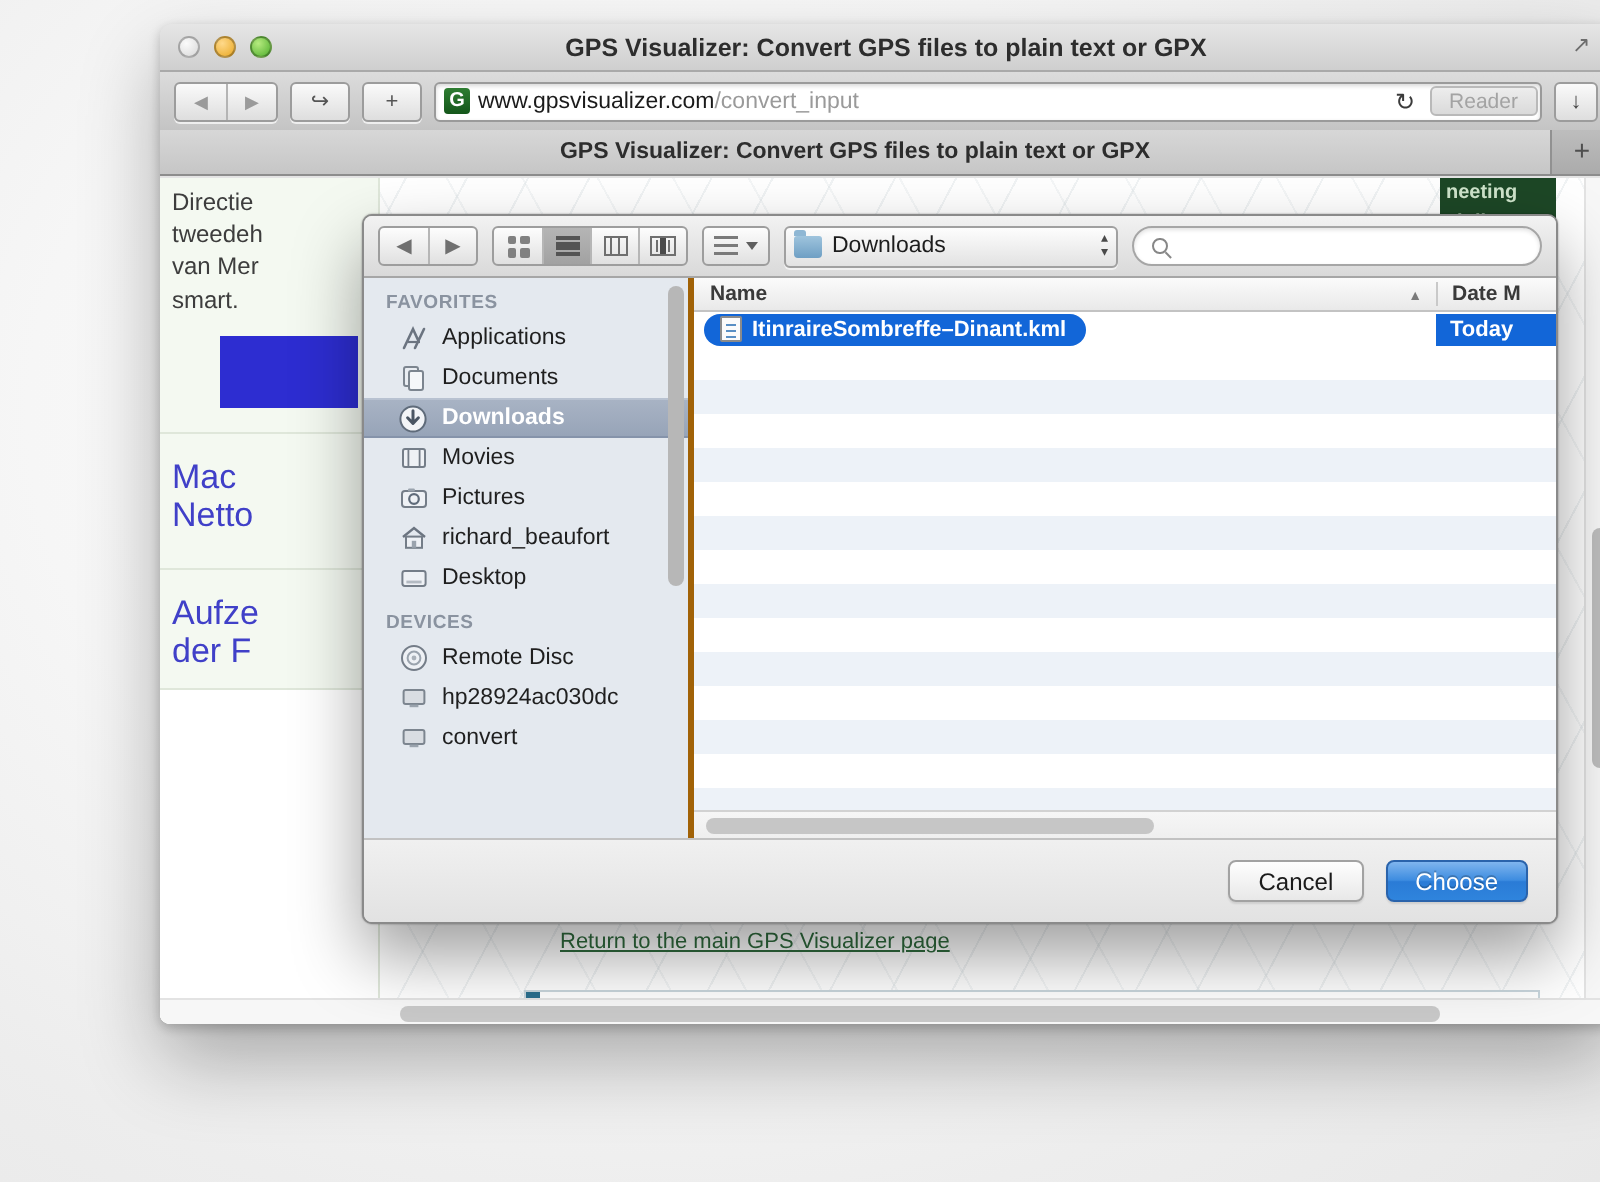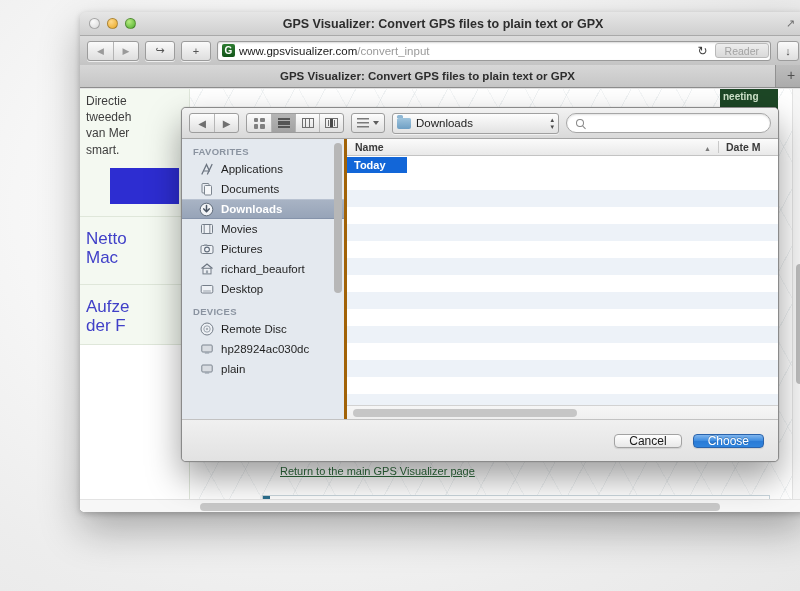--- a/index.html
+++ b/index.html
@@ -375,21 +375,21 @@
 
   
   .dlg-footer {
     height: 42px; flex: 0 0 42px;
     background: linear-gradient(to bottom,#f0f0f0,#e2e2e2);
     border-top: 1px solid #c2c2c2;
     display: flex; align-items: center; justify-content: flex-end;
     padding-right: 14px; gap: 11px;
   }
   .btn {
-    height: 14px; min-width: 66px; padding: 0 14px; border-radius: 4px;
+    height: 21px; min-width: 66px; padding: 0 14px; border-radius: 4px;
     font-size: 12px; color: #1a1a1a; border: 1px solid #a2a2a2;
     background: linear-gradient(to bottom,#fefefe,#e8e8e8);
     display: flex; align-items: center; justify-content: center;
     box-shadow: 0 1px 1px rgba(0,0,0,0.10);
   }
   .btn.primary {
     color: #fff; border-color: #2a63ab;
     background: linear-gradient(to bottom,#7fb5ee 0%,#3d8ce0 48%,#2a7bd6 52%,#2f84dd 100%);
     text-shadow: 0 -1px 0 rgba(0,0,0,0.22);
   }
@@ -441,22 +441,22 @@
         <div class="col-left">
           <div class="cl-para">
             <div>Directie</div>
             <div>tweedeh</div>
             <div>van Mer</div>
             <div>smart.</div>
           </div>
           <div class="cl-blue"></div>
           <div class="cl-rule"></div>
           <div class="cl-head">
+            <div>Mac</div>
             <div>Netto</div>
-            <div>Mac</div>
           </div>
           <div class="cl-rule" style="margin-top:16px"></div>
           <div class="cl-head">
             <div>Aufze</div>
             <div>der F</div>
           </div>
           <div class="col-left-bottom"></div>
         </div>
 
         <div class="right-green">
@@ -644,37 +644,43 @@
             </span>
             <span>hp28924ac030dc</span>
           </div>
           <div class="sb-item">
             <span class="sb-ico">
               <svg width="14" height="14" viewBox="0 0 14 14">
                   <rect x="1.8" y="3" width="10.4" height="7" rx="1" fill="#d9dde2" stroke="#7c858f" stroke-width="1"></rect>
                   <rect x="4.8" y="10.3" width="4.4" height="1.3" fill="#9aa3ad"></rect>
                 </svg>
             </span>
-            <span>plain</span>
+            <span>convert</span>
           </div>
 
           <div class="sb-sb"></div>
         </div>
 
         <div class="dlg-files">
           <div class="fl-header">
             <div class="fl-col-name">
               <span>Name</span>
               <span class="fl-sort">▲</span>
             </div>
             <div class="fl-col-date">Date M</div>
           </div>
 
           <div class="fl-rows">
             <div class="fl-row selected">
+              <div class="fl-name">
+                <span class="fl-pill">
+                  <span class="kml-ico"></span>
+                  <span>ItinraireSombreffe–Dinant.kml</span>
+                </span>
+              </div>
               <div class="fl-date">Today</div>
             </div>
             <div class="fl-row odd"></div>
             <div class="fl-row even"></div>
             <div class="fl-row odd"></div>
             <div class="fl-row even"></div>
             <div class="fl-row odd"></div>
             <div class="fl-row even"></div>
             <div class="fl-row odd"></div>
             <div class="fl-row even"></div>

